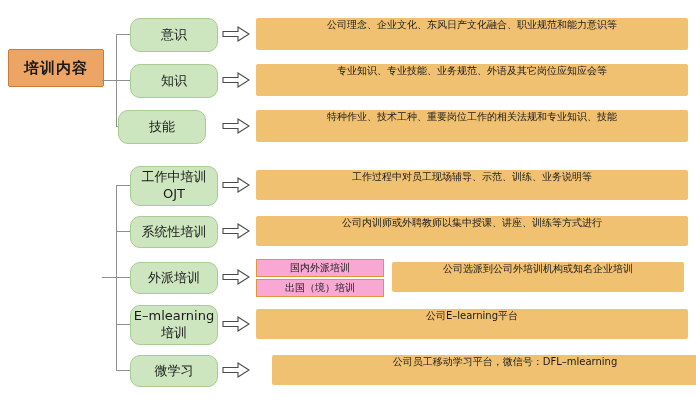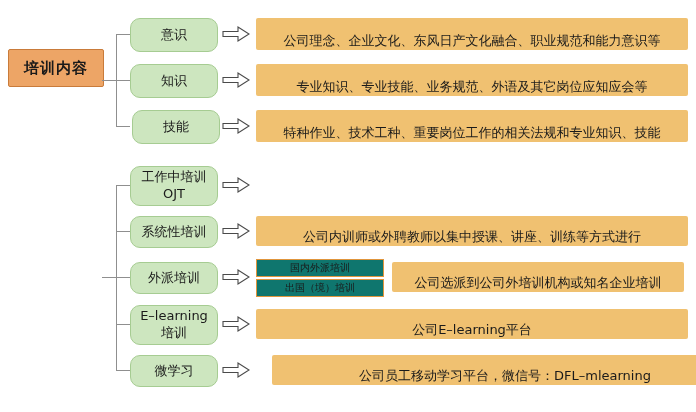--- a/index.html
+++ b/index.html
@@ -13,25 +13,25 @@
     font-size:15px;font-weight:bold;letter-spacing:1px;
   }
   .gbox{
     position:absolute;background:#cde6bf;border:1px solid #a6cc92;border-radius:10px;
     display:flex;align-items:center;justify-content:center;
     font-size:13px;text-align:center;
   }
   .gbox .cat{white-space:pre-line;line-height:1.3;}
   .obox{
     position:absolute;background:#f0c171;border-radius:2px;
-    display:flex;align-items:flex-end;justify-content:center;
-    font-size:13px;text-align:center;padding:0 6px;box-sizing:border-box;
+    display:flex;align-items:flex-start;justify-content:center;
+    font-size:10px;text-align:center;padding:0 6px;box-sizing:border-box;
   }
   .subbox{
-    position:absolute;background:#0f766e;border:1px solid #e0953c;
+    position:absolute;background:#f9a8d4;border:1px solid #e0953c;
     display:flex;align-items:center;justify-content:center;
     font-size:10px;text-align:center;
   }
   .hline{position:absolute;height:1px;background:#8f8f8f;}
   .vline{position:absolute;width:1px;background:#8f8f8f;}
   .arrow{position:absolute;}
 </style>
 </head>
 <body>
 
@@ -60,21 +60,21 @@
   <div class="gbox" style="left:130px;top:64px;width:86px;height:32px">
     <span class="cat">知识</span>
   </div>
   <svg class="arrow" style="left:222px;top:72px" width="28" height="16" viewBox="0 0 28 16">
     <polygon points="1,5.5 16,5.5 16,1 27,8 16,15 16,10.5 1,10.5" fill="#ffffff" stroke="#4a4a4a" stroke-width="1.1"></polygon>
   </svg>
   <div class="obox" style="left:256px;top:64px;width:432px;height:32px">
     <span>专业知识、专业技能、业务规范、外语及其它岗位应知应会等</span>
   </div>
 
-  <div class="gbox" style="left:132px;top:110px;width:86px;height:32px">
+  <div class="gbox" style="left:118px;top:110px;width:86px;height:32px">
     <span class="cat">技能</span>
   </div>
   <svg class="arrow" style="left:222px;top:118px" width="28" height="16" viewBox="0 0 28 16">
     <polygon points="1,5.5 16,5.5 16,1 27,8 16,15 16,10.5 1,10.5" fill="#ffffff" stroke="#4a4a4a" stroke-width="1.1"></polygon>
   </svg>
   <div class="obox" style="left:256px;top:110px;width:432px;height:32px">
     <span>特种作业、技术工种、重要岗位工作的相关法规和专业知识、技能</span>
   </div>
 
 
@@ -86,20 +86,23 @@
   <div class="hline" style="left:116px;top:324px;width:14px"></div>
   <div class="hline" style="left:116px;top:370px;width:14px"></div>
 
   <div class="gbox" style="left:130px;top:166px;width:86px;height:38px">
     <span class="cat">工作中培训
 OJT</span>
   </div>
   <svg class="arrow" style="left:222px;top:177px" width="28" height="16" viewBox="0 0 28 16">
     <polygon points="1,5.5 16,5.5 16,1 27,8 16,15 16,10.5 1,10.5" fill="#ffffff" stroke="#4a4a4a" stroke-width="1.1"></polygon>
   </svg>
+  <div class="obox" style="left:256px;top:170px;width:432px;height:30px">
+    <span>工作过程中对员工现场辅导、示范、训练、业务说明等</span>
+  </div>
 
   <div class="gbox" style="left:130px;top:216px;width:86px;height:30px">
     <span class="cat">系统性培训</span>
   </div>
   <svg class="arrow" style="left:222px;top:223px" width="28" height="16" viewBox="0 0 28 16">
     <polygon points="1,5.5 16,5.5 16,1 27,8 16,15 16,10.5 1,10.5" fill="#ffffff" stroke="#4a4a4a" stroke-width="1.1"></polygon>
   </svg>
   <div class="obox" style="left:256px;top:216px;width:432px;height:30px">
     <span>公司内训师或外聘教师以集中授课、讲座、训练等方式进行</span>
   </div>
@@ -114,21 +117,21 @@
     <span>国内外派培训</span>
   </div>
   <div class="subbox" style="left:256px;top:279px;width:126px;height:16px">
     <span>出国（境）培训</span>
   </div>
   <div class="obox" style="left:392px;top:262px;width:292px;height:30px">
     <span>公司选派到公司外培训机构或知名企业培训</span>
   </div>
 
   <div class="gbox" style="left:130px;top:305px;width:86px;height:38px">
-    <span class="cat">E–learning
+    <span class="cat">E–mlearning
 培训</span>
   </div>
   <svg class="arrow" style="left:222px;top:316px" width="28" height="16" viewBox="0 0 28 16">
     <polygon points="1,5.5 16,5.5 16,1 27,8 16,15 16,10.5 1,10.5" fill="#ffffff" stroke="#4a4a4a" stroke-width="1.1"></polygon>
   </svg>
   <div class="obox" style="left:256px;top:309px;width:432px;height:30px">
     <span>公司E–learning平台</span>
   </div>
 
   <div class="gbox" style="left:130px;top:355px;width:86px;height:30px">

